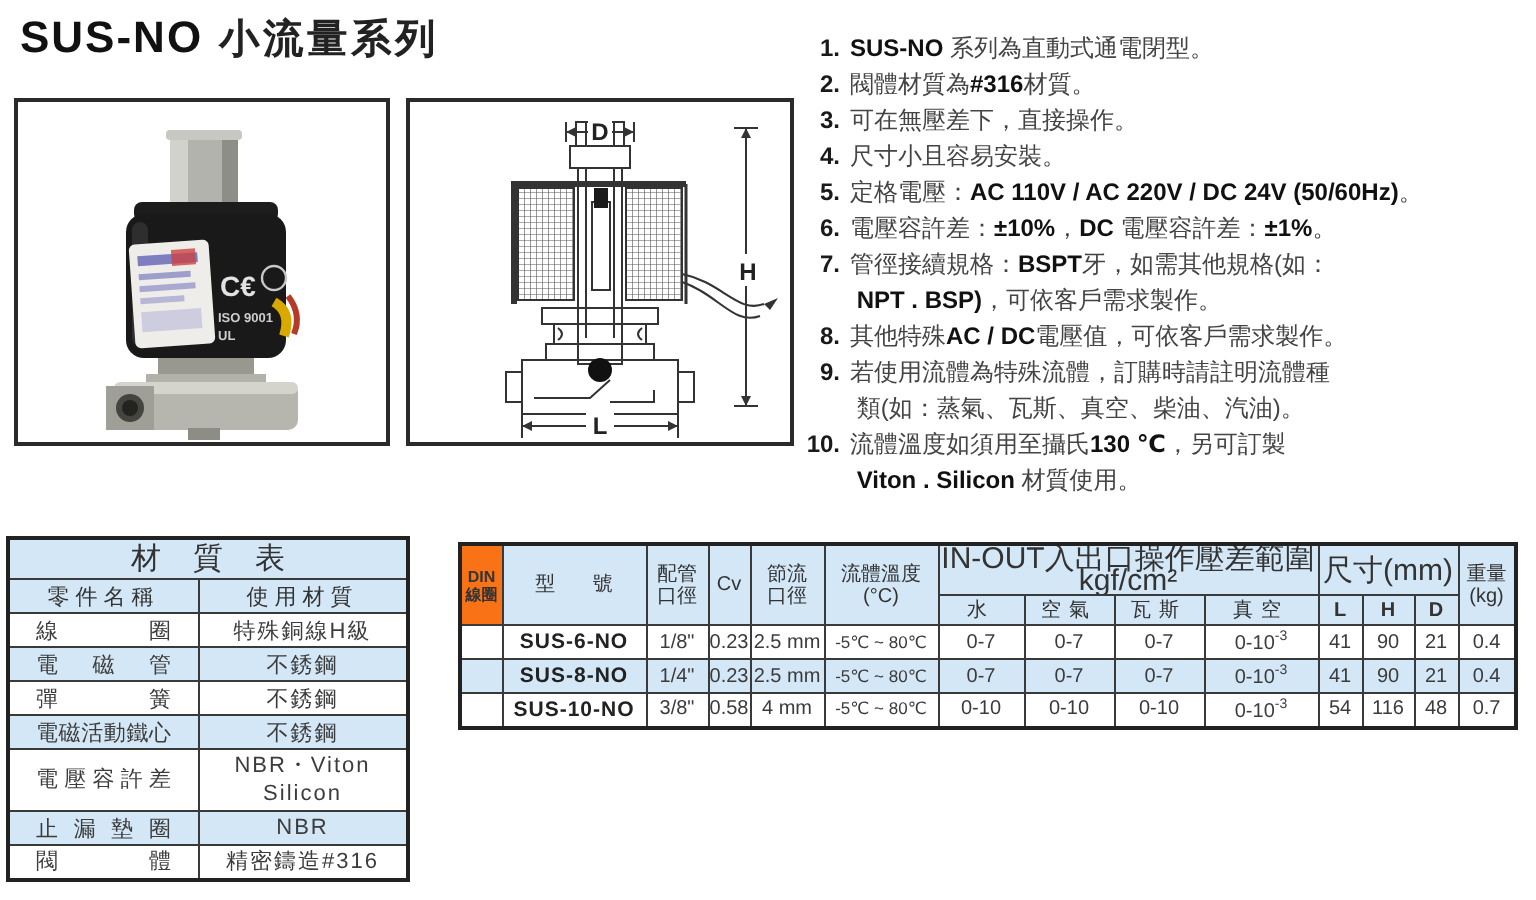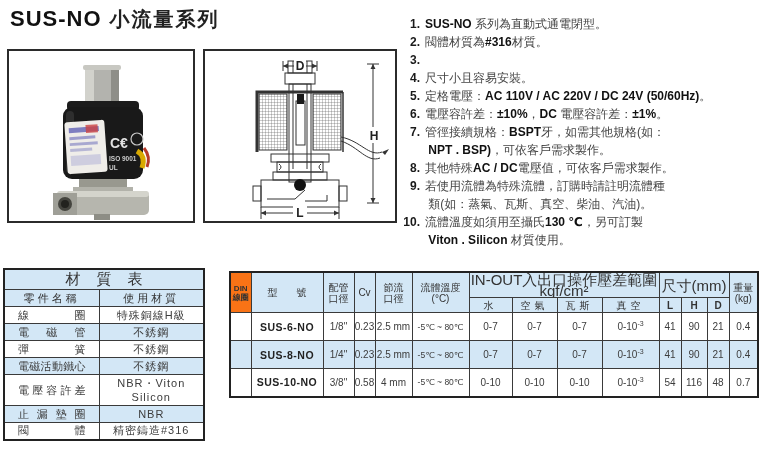--- a/index.html
+++ b/index.html
@@ -39,21 +39,21 @@
   .mat tbody tr:nth-child(even) td { background:#d3e7f6; }
   .mat tbody tr.tall td { height:31px; line-height:14px; }
 
   
   .spec { position:absolute; left:229px; top:271px; width:512px; border:2px solid #222; font-size:10px; }
   .spec th { background:#d3e7f6; font-weight:400; color:#333; white-space:pre-line; line-height:11px; padding:1px 0; }
   .spec th.din { background:#f97316; font-size:8px; font-weight:700; line-height:9px; }
   .spec th.grp { font-size:15px; height:16px; }
   .spec th.sub { height:15px; letter-spacing:4px; }
   .spec th.sub-l { letter-spacing:0; font-weight:700; font-size:10px; }
-  .spec td { height:28px; color:#3c3c3c; }
+  .spec td { height:17px; color:#3c3c3c; }
   .spec td.model { font-weight:700; color:#222; letter-spacing:0.5px; font-size:10.5px; }
   .spec td.temp { font-size:8.5px; }
   .spec td sup { font-size:7px; }
   .spec tbody tr:nth-child(even) td { background:#d3e7f6; }
 
   svg text { font-family:"Liberation Sans","DejaVu Sans",sans-serif; }
 </style>
 </head>
 <body>
 
@@ -174,20 +174,21 @@
       <div class="feat">
         <span class="feat-num">1.</span>
         <span class="feat-text"><b>SUS-NO </b><span>系列為直動式通電閉型。</span></span>
       </div>
       <div class="feat">
         <span class="feat-num">2.</span>
         <span class="feat-text"><span>閥體材質為</span><b>#316</b><span>材質。</span></span>
       </div>
       <div class="feat">
         <span class="feat-num">3.</span>
+        <span class="feat-text"><span>可在無壓差下，直接操作。</span></span>
       </div>
       <div class="feat">
         <span class="feat-num">4.</span>
         <span class="feat-text"><span>尺寸小且容易安裝。</span></span>
       </div>
       <div class="feat">
         <span class="feat-num">5.</span>
         <span class="feat-text"><span>定格電壓：</span><b>AC 110V / AC 220V / DC 24V (50/60Hz)</b><span>。</span></span>
       </div>
       <div class="feat">

